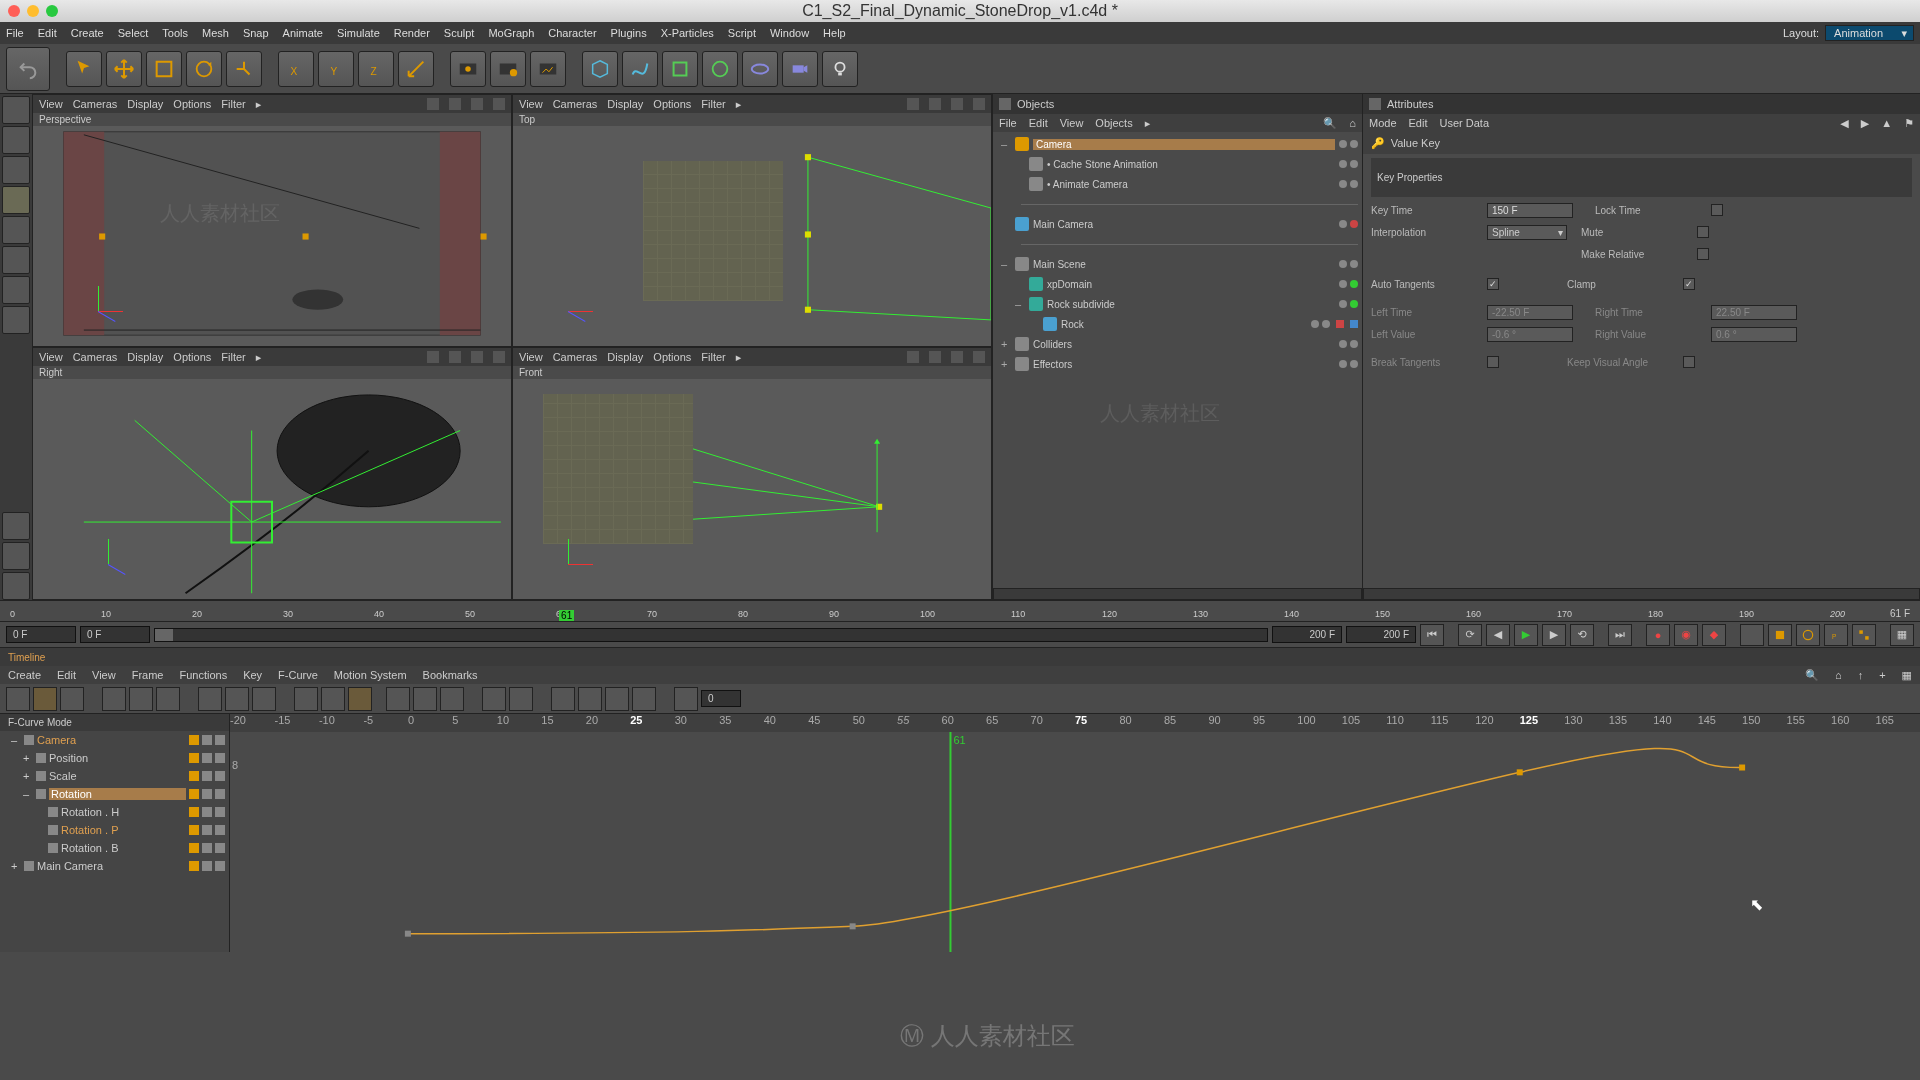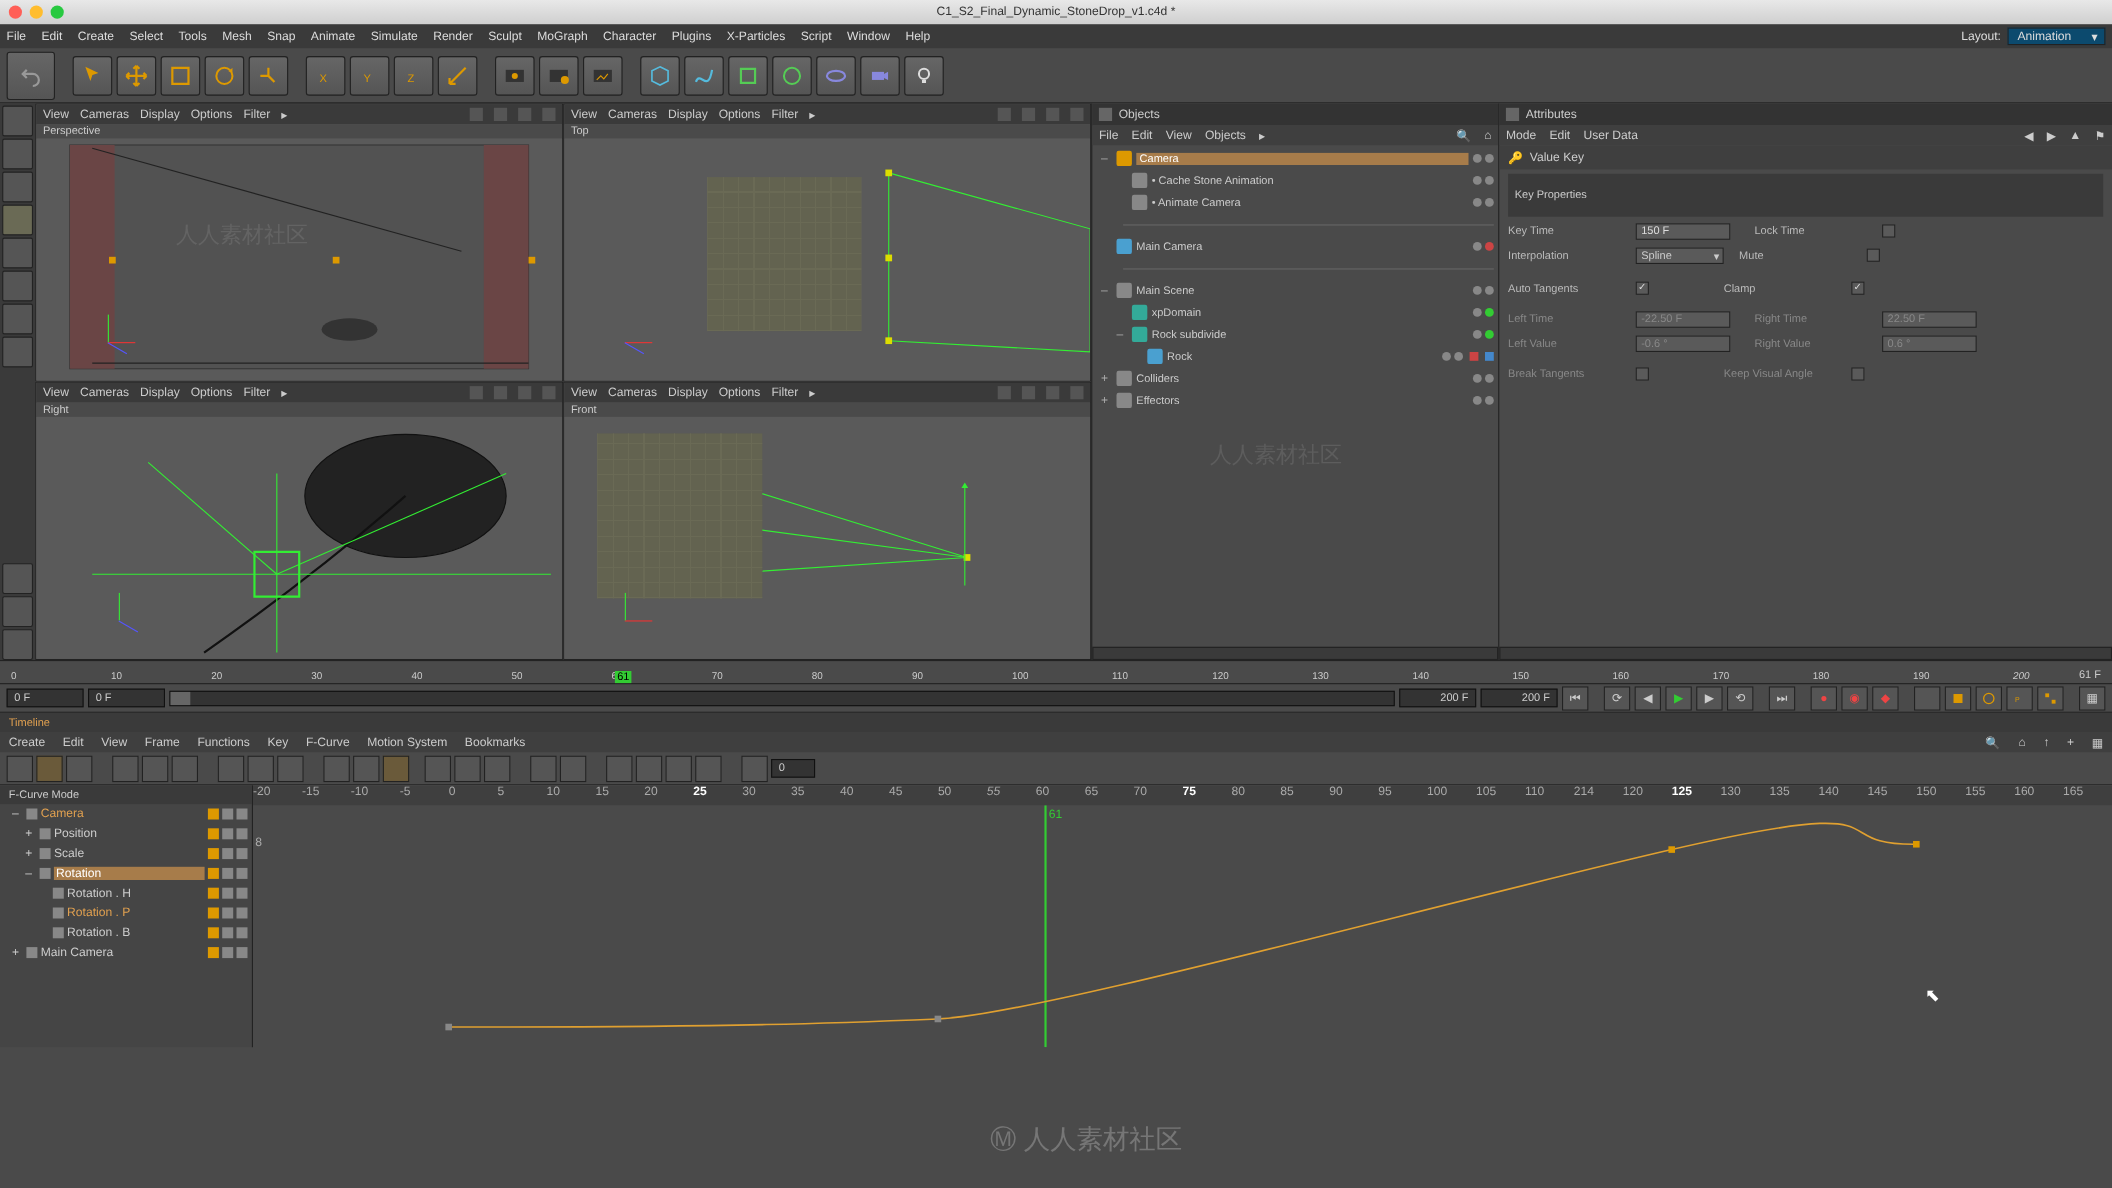--- a/index.html
+++ b/index.html
@@ -1,21 +1,21 @@
 <!DOCTYPE html>
 <html><head>
 <meta charset="utf-8">
 <style>
 * { margin:0; padding:0; box-sizing:border-box; font-family:Arial,Helvetica,sans-serif; font-size:11px; color:#ccc; user-select:none; }
 body { background:#4a4a4a; width:1920px; height:1080px; overflow:hidden; position:relative; }
 .titlebar { height:22px; background:linear-gradient(#e8e8e8,#cfcfcf); display:flex; align-items:center; padding:0 8px; position:relative; }
 .traffic { display:flex; gap:7px; }
 .traffic span { width:12px; height:12px; border-radius:50%; }
 .tl-red{background:#ff5f57;} .tl-yel{background:#ffbd2e;} .tl-grn{background:#28c940;}
-.titlebar-title{position:absolute; left:50%; transform:translateX(-50%); color:#333; font-size:11px;text-align:right;}
+.titlebar-title{position:absolute; left:50%; transform:translateX(-50%); color:#333; font-size:16px;text-align:right;}
 .menubar{height:22px; background:#3a3a3a; display:flex; align-items:center; padding:0 6px; gap:14px;}
 .menubar span{color:#ddd; cursor:default;}
 .menubar .right{margin-left:auto; display:flex; align-items:center; gap:6px;}
 .layout-sel{background:#0c4a6e; border:1px solid #222; padding:1px 30px 1px 8px; color:#ddd; position:relative;}
 .layout-sel::after{content:"▾"; position:absolute; right:6px;}
 .toolbar{height:50px; background:#4a4a4a; border-bottom:1px solid #222; display:flex; align-items:center; padding:0 6px; gap:4px;}
 .tbtn{width:36px; height:36px; background:linear-gradient(#666,#555); border:1px solid #222; border-radius:3px; display:flex; align-items:center; justify-content:center;}
 .tbtn.big{width:44px; height:44px;}
 .tbtn svg{width:22px;height:22px;}
 .tsep{width:8px;}
@@ -561,20 +561,27 @@
         <span class="attr-label">Lock Time</span>
         <span class="attr-chk"></span>
       </div>
       <div class="attr-row">
         <span class="attr-label">Interpolation</span>
         <span class="attr-sel">Spline</span>
         <span style="width:2px"></span>
         <span class="attr-label">Mute</span>
         <span class="attr-chk"></span>
       </div>
+      <div class="attr-row">
+        <span class="attr-label"></span>
+          <span style="width:80px"></span>
+          <span style="width:2px"></span>
+        <span class="attr-label">Make Relative</span>
+        <span class="attr-chk"></span>
+      </div>
       <div style="height:8px"></div>
       <div class="attr-row">
         <span class="attr-label">Auto Tangents</span>
         <span class="attr-chk on"></span>
         <span style="width:56px"></span>
         <span class="attr-label">Clamp</span>
         <span class="attr-chk on"></span>
       </div>
       <div style="height:6px"></div>
       <div class="attr-row">
@@ -835,21 +842,21 @@
         <span class="t" style="left: 756.053px;">65</span>
         <span class="t" style="left: 800.526px;">70</span>
         <span class="t hl" style="left: 845px;">75</span>
         <span class="t" style="left: 889.474px;">80</span>
         <span class="t" style="left: 933.947px;">85</span>
         <span class="t" style="left: 978.421px;">90</span>
         <span class="t" style="left: 1022.89px;">95</span>
         <span class="t" style="left: 1067.37px;">100</span>
         <span class="t" style="left: 1111.84px;">105</span>
         <span class="t" style="left: 1156.32px;">110</span>
-        <span class="t" style="left: 1200.79px;">214</span>
+        <span class="t" style="left: 1200.79px;">115</span>
         <span class="t" style="left: 1245.26px;">120</span>
         <span class="t hl" style="left: 1289.74px;">125</span>
         <span class="t" style="left: 1334.21px;">130</span>
         <span class="t" style="left: 1378.68px;">135</span>
         <span class="t" style="left: 1423.16px;">140</span>
         <span class="t" style="left: 1467.63px;">145</span>
         <span class="t" style="left: 1512.11px;">150</span>
         <span class="t" style="left: 1556.58px;">155</span>
         <span class="t" style="left: 1601.05px;">160</span>
         <span class="t" style="left: 1645.53px;">165</span>

